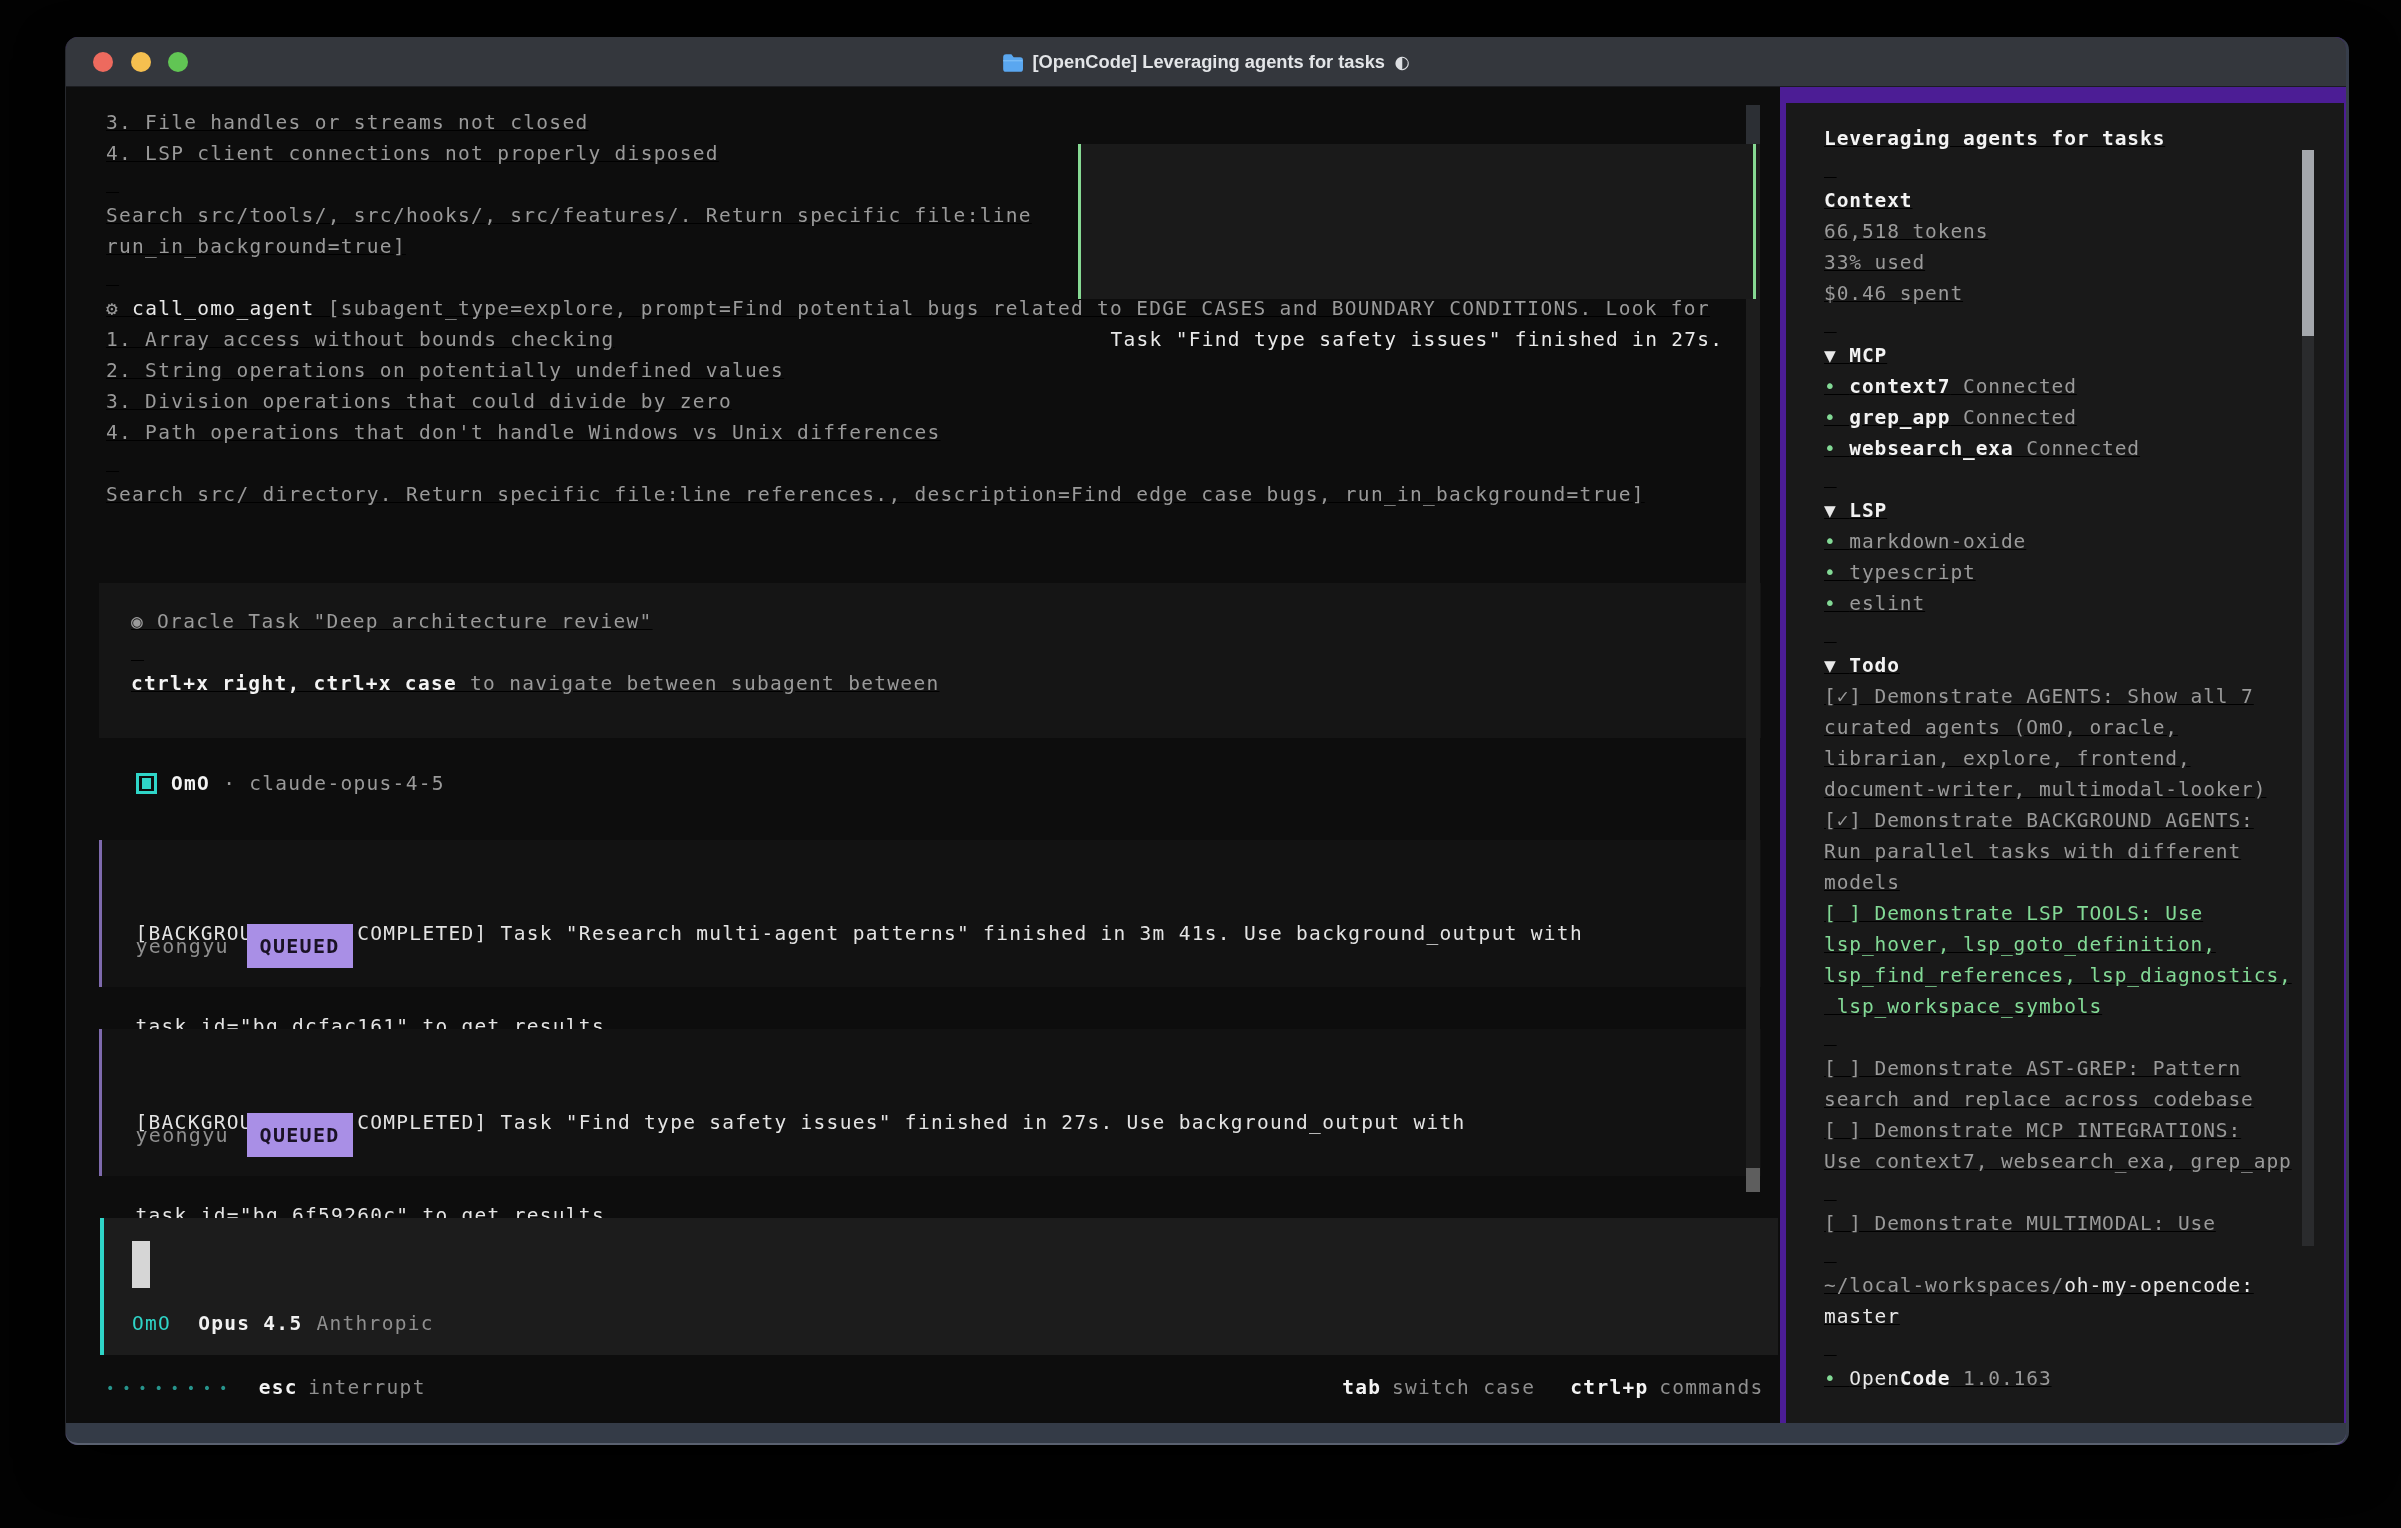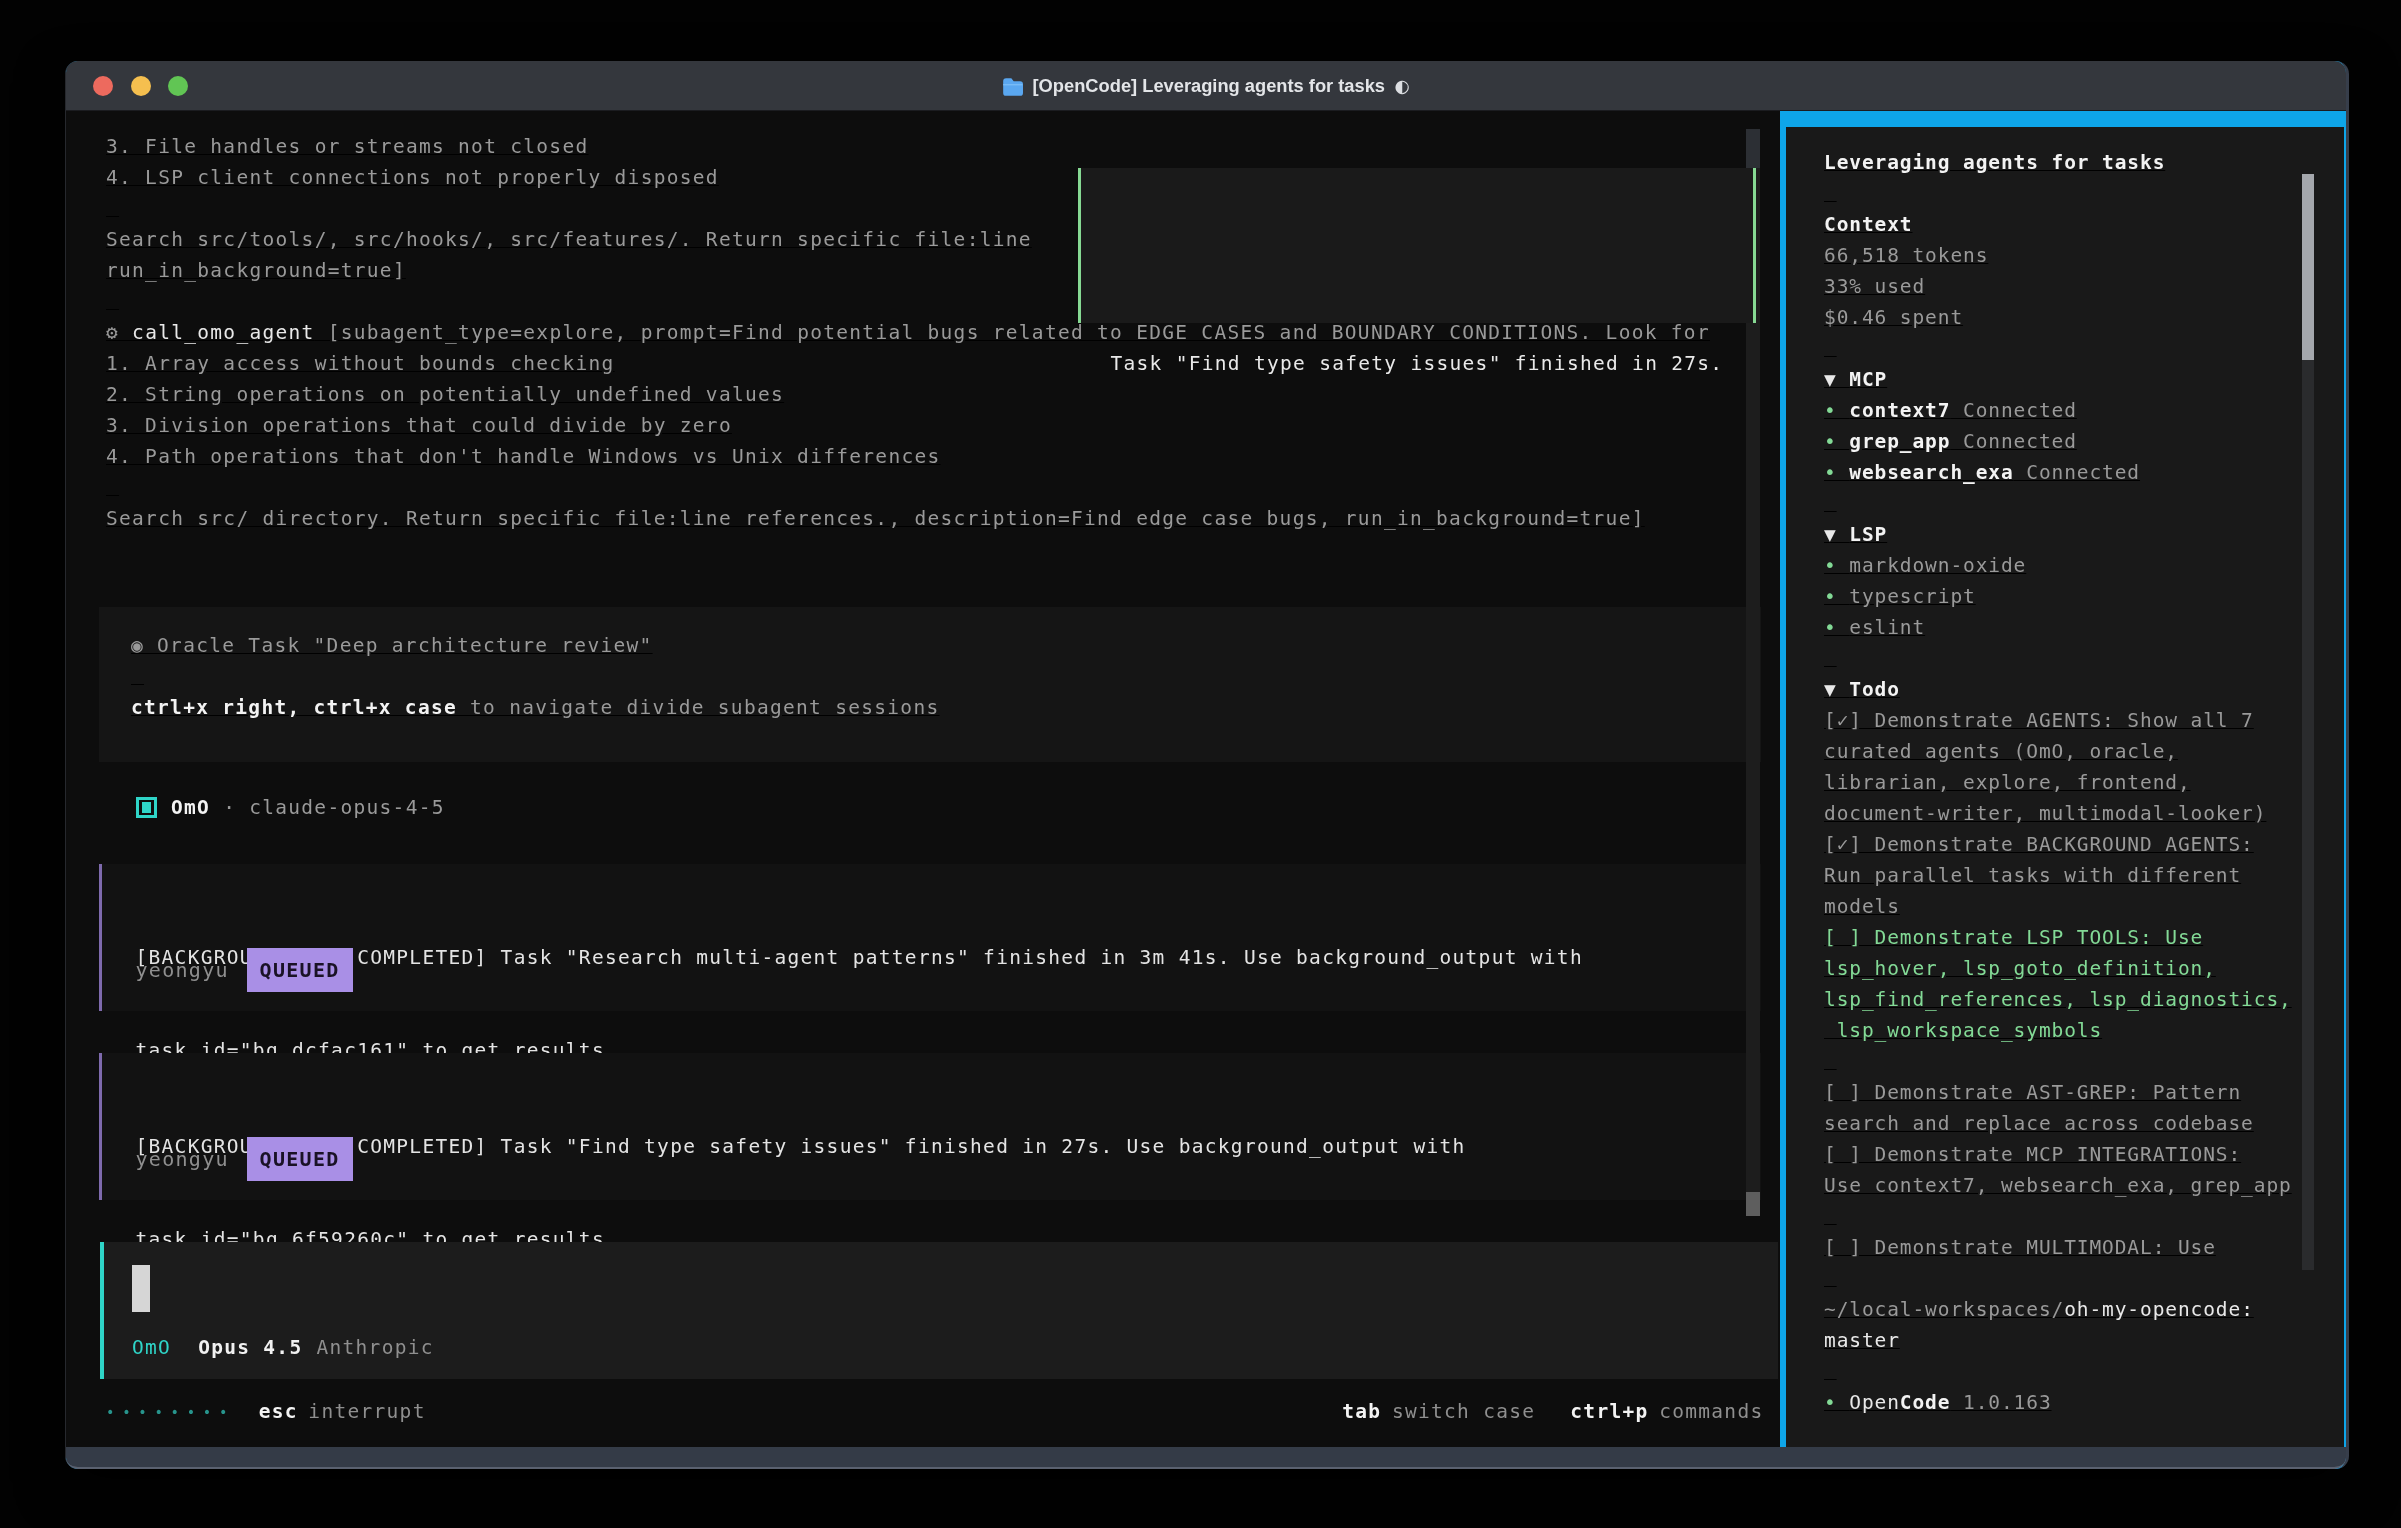--- a/index.html
+++ b/index.html
@@ -1,21 +1,21 @@
 <!DOCTYPE html>
 <html style="font-size:9.5px"><head>
 <meta charset="utf-8">
 <style>
   html,body{margin:0;padding:0;background:#020202;width:2401px;height:1528px;overflow:hidden;}
   *{box-sizing:border-box;}
   .mono{font-family:"DejaVu Sans Mono","DejaVu Sans",monospace;}
   .stage{position:relative;width:2401px;height:1528px;background:#020202;}
-  .window{position:absolute;left:65px;top:37px;width:2284px;height:1408px;background:#0ea5e9;
+  .window{position:absolute;left:65px;top:37px;width:2284px;height:1408px;background:#4c1d95;
           border-radius:13px;border-left:1.8px solid #26282d;border-right:3.5px solid #373e4b;
-          box-shadow:0 17.7px 47px rgba(0,0,0,.8);margin-top:24px;}
+          box-shadow:0 17.7px 47px rgba(0,0,0,.8);}
   .titlebar{position:absolute;left:0;top:0;width:100%;height:50px;background:#34373d;
             border-radius:11.8px 11.8px 0 0;display:flex;align-items:center;border-bottom:1.8px solid #1b1c20;}
   .lights{display:flex;gap:17.7px;margin-left:27px;}
   .light{width:20px;height:20px;border-radius:50%;}
   .l-red{background:#ed6a5e;} .l-yellow{background:#f5bf4f;} .l-green{background:#61c554;}
   .titletext{position:absolute;left:0;right:0;top:0;height:50px;display:flex;align-items:center;justify-content:center;
              gap:9.5px;font-family:"Liberation Sans","DejaVu Sans",sans-serif;font-size:18.3px;font-weight:bold;color:#e3e5e8;}
   .title-suffix{font-family:"DejaVu Sans",sans-serif;font-weight:normal;font-size:17.7px;color:#dcdee2;}
   .content{position:absolute;left:0;top:50px;width:2279px;height:1337px;}
   
@@ -95,21 +95,21 @@
         <div class="tpre scrollback"><div class="tline"><span class="c-g">3. File handles or streams not closed</span></div><div class="tline"><span class="c-g">4. LSP client connections not properly disposed</span></div><div class="tline">&nbsp;</div><div class="tline"><span class="c-g">Search src/tools/, src/hooks/, src/features/. Return specific file:line</span></div><div class="tline"><span class="c-g">run_in_background=true]</span></div><div class="tline">&nbsp;</div><div class="tline"><span class="c-g">⚙ </span><span class="c-w">call_omo_agent</span><span class="c-g"> [subagent_type=explore, prompt=Find potential bugs related to EDGE CASES and BOUNDARY CONDITIONS. Look for</span></div><div class="tline"><span class="c-g">1. Array access without bounds checking</span></div><div class="tline"><span class="c-g">2. String operations on potentially undefined values</span></div><div class="tline"><span class="c-g">3. Division operations that could divide by zero</span></div><div class="tline"><span class="c-g">4. Path operations that don't handle Windows vs Unix differences</span></div><div class="tline">&nbsp;</div><div class="tline"><span class="c-g">Search src/ directory. Return specific file:line references., description=Find edge case bugs, run_in_background=true]</span></div></div>
 
         <div class="notification">
           <div class="notif-inner">
             <div class="notif-spacer"></div>
             <div class="c-w">Task "Find type safety issues" finished in 27s.</div>
           </div>
         </div>
 
         <div class="oraclebox">
-          <div class="tpre oracle-lines"><div class="tline"><span class="c-g">◉ Oracle Task "Deep architecture review"</span></div><div class="tline">&nbsp;</div><div class="tline"><span class="c-wb">ctrl+x right, ctrl+x case</span><span class="c-g"> to navigate divide subagent sessions</span></div></div>
+          <div class="tpre oracle-lines"><div class="tline"><span class="c-g">◉ Oracle Task "Deep architecture review"</span></div><div class="tline">&nbsp;</div><div class="tline"><span class="c-wb">ctrl+x right, ctrl+x case</span><span class="c-g"> to navigate between subagent between</span></div></div>
         </div>
 
         <div class="agentline">
           <span class="agent-icon">
               <span class="agent-icon-fill"></span>
             </span>
           <span class="c-wb">OmO</span>
           <span class="c-g" style="margin:0 13px;">·</span>
           <span class="c-g">claude-opus-4-5</span>
         </div>

